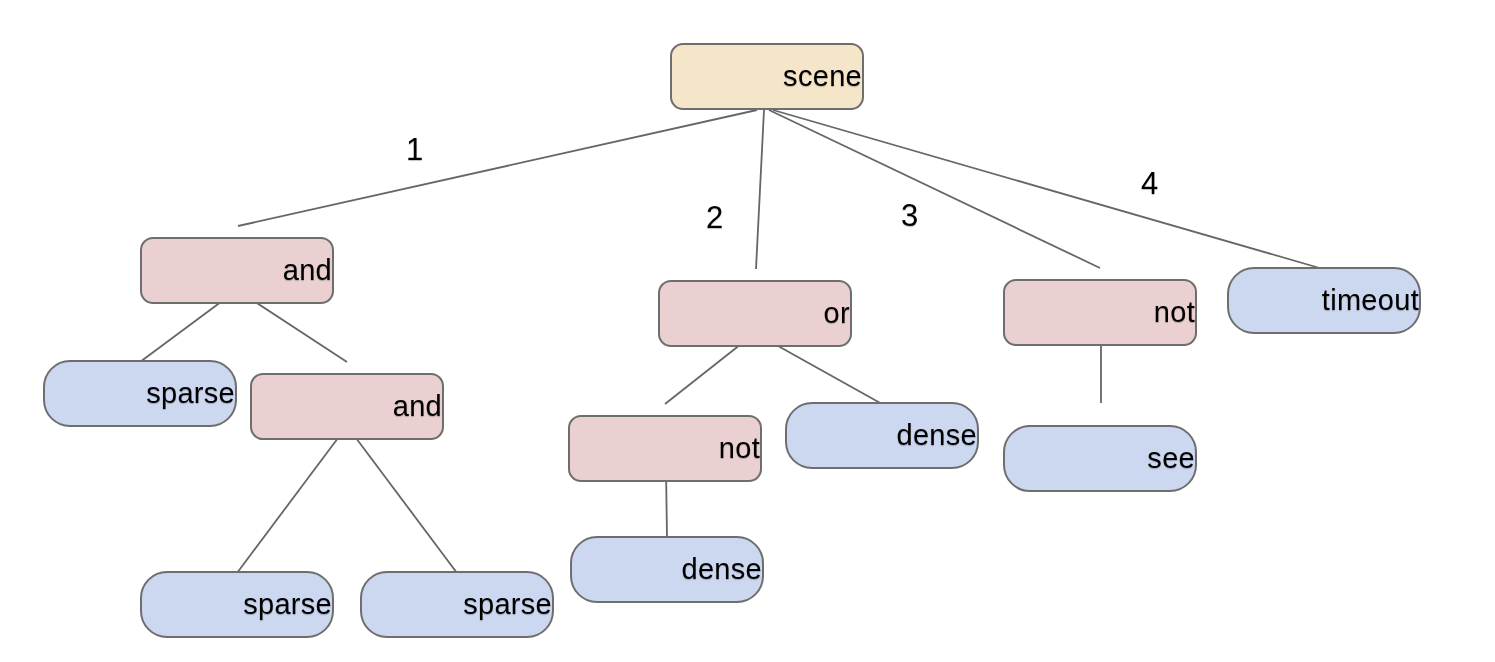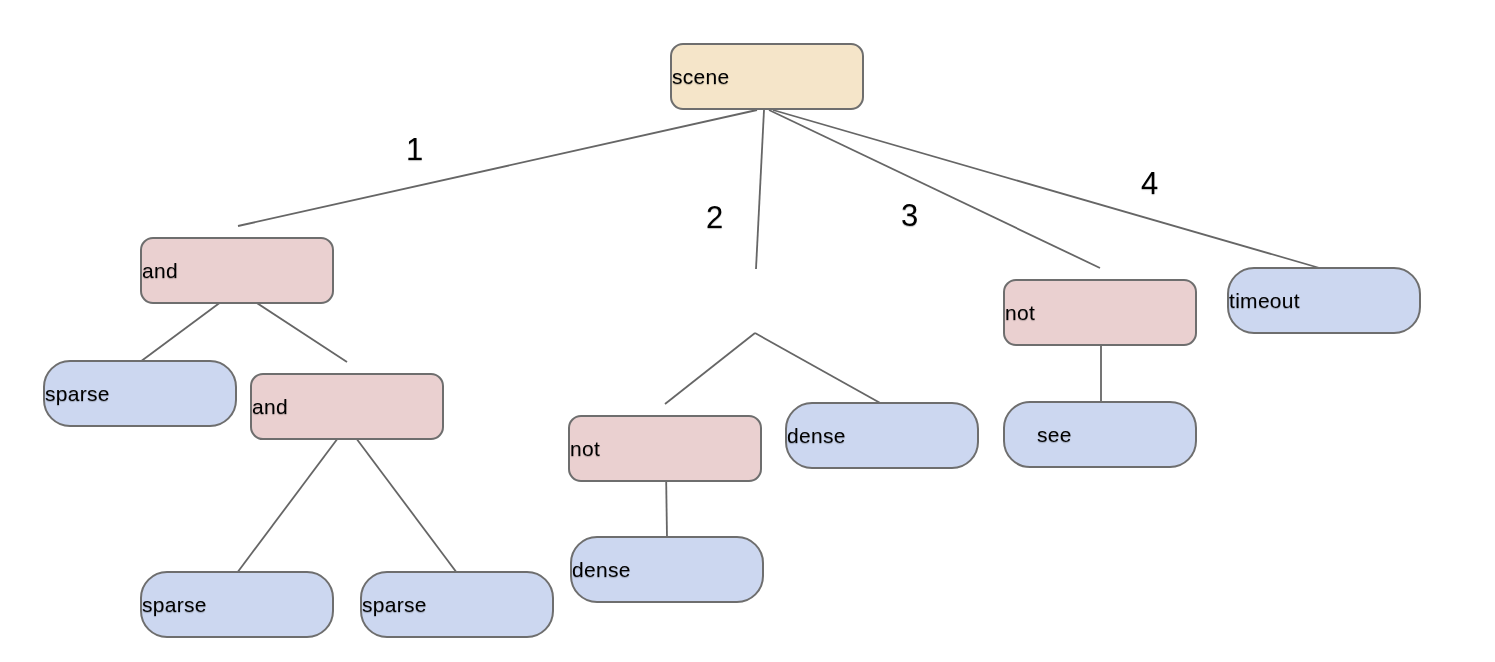--- a/index.html
+++ b/index.html
@@ -29,41 +29,41 @@
   }
   .node {
     position: absolute;
     width: 194px;
     height: 67px;
     box-sizing: border-box;
     border: 2px solid #6e6e6e;
     border-radius: 13px;
     display: flex;
     align-items: center;
-    justify-content: flex-start;
-    font-size: 21px;
+    justify-content: flex-end;
+    font-size: 29px;
     color: #000000;
     text-shadow: 0 1px 1px rgba(0,0,0,0.25);
     letter-spacing: 0.3px;
   }
   .node.root     { background: #f5e5c9; }
   .node.operator { background: #ead0d0; margin-top: 13px; }
   .node.leaf     { background: #ccd7f0; border-radius: 27px; }
 
   
   .n-scene    { left: 670px;  top: 43px;  }
   .n-and1     { left: 140px;  top: 224px; }
   .n-or1      { left: 658px;  top: 267px; }
   .n-not1     { left: 1003px; top: 266px; }
   .n-timeout1 { left: 1227px; top: 267px; }
   .n-sparse1  { left: 43px;   top: 360px; }
   .n-and2     { left: 250px;  top: 360px; }
   .n-not2     { left: 568px;  top: 402px; }
   .n-dense1   { left: 785px;  top: 402px; }
-  .n-see1     { left: 1003px; top: 401px; padding-left: 32px; }
+  .n-see1     { left: 1003px; top: 425px; padding-left: 32px; }
   .n-sparse2  { left: 140px;  top: 571px; }
   .n-sparse3  { left: 360px;  top: 571px; }
   .n-dense2   { left: 570px;  top: 536px; }
 
   .edge-label {
     position: absolute;
     font-size: 31px;
     color: #000000;
     text-shadow: 0 1px 1px rgba(0,0,0,0.25);
   }
@@ -93,20 +93,23 @@
   </svg>
 
   <div class="node root n-scene">
     <span>scene</span>
   </div>
 
   <div class="node operator n-and1">
     <span>and</span>
   </div>
 
+  <div class="node operator n-or1">
+    <span>or</span>
+  </div>
 
   <div class="node operator n-not1">
     <span>not</span>
   </div>
 
   <div class="node leaf n-timeout1">
     <span>timeout</span>
   </div>
 
   <div class="node leaf n-sparse1">

